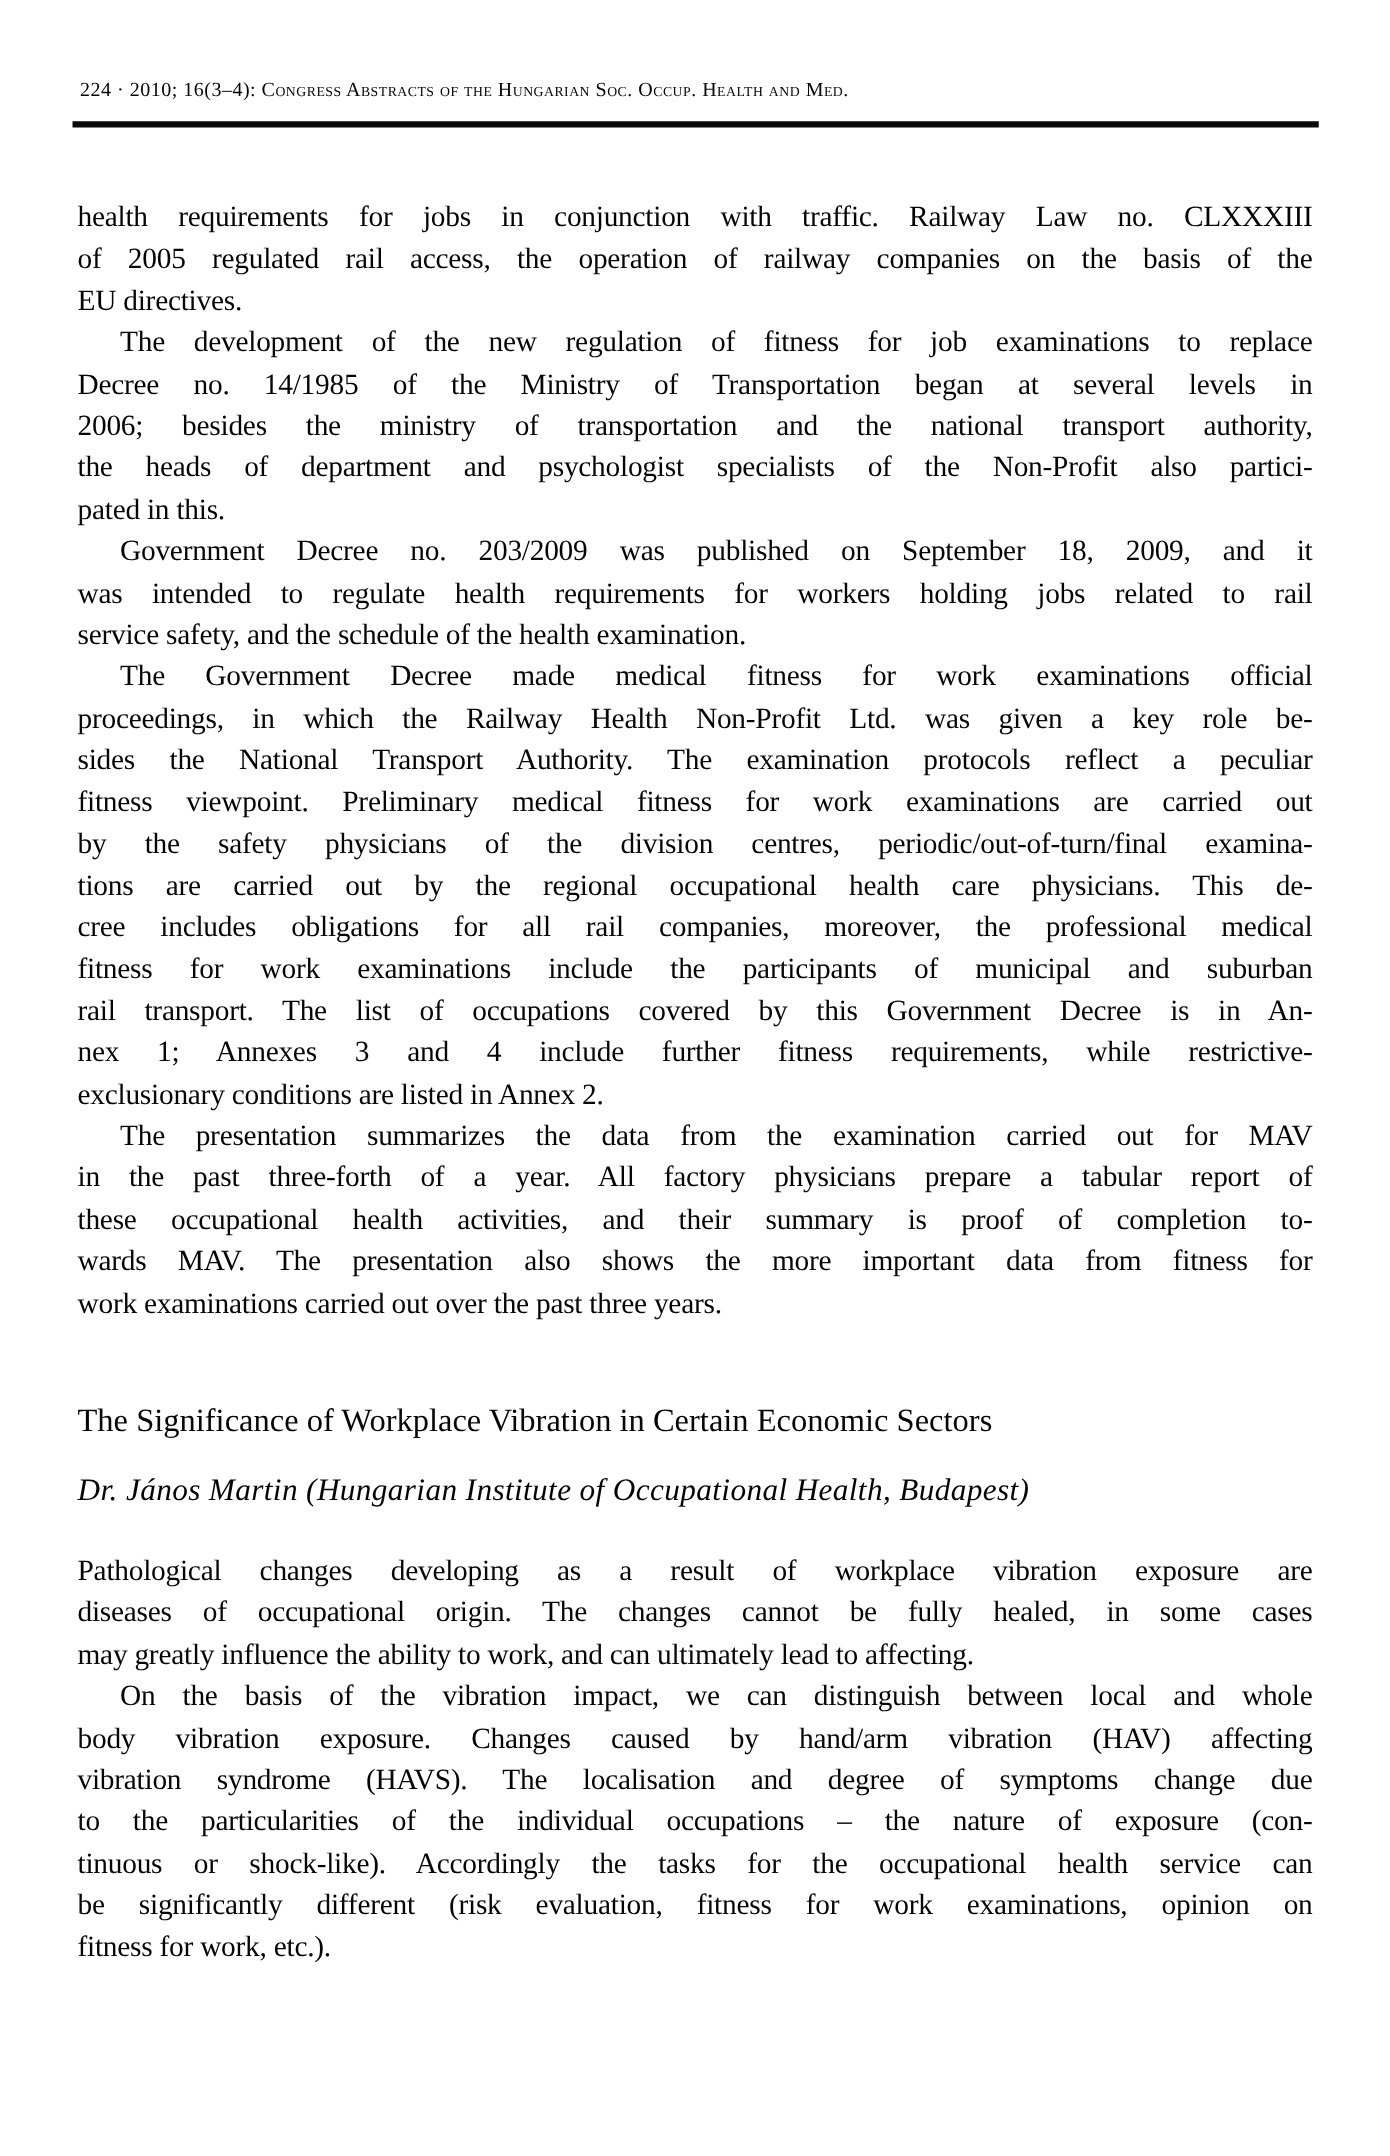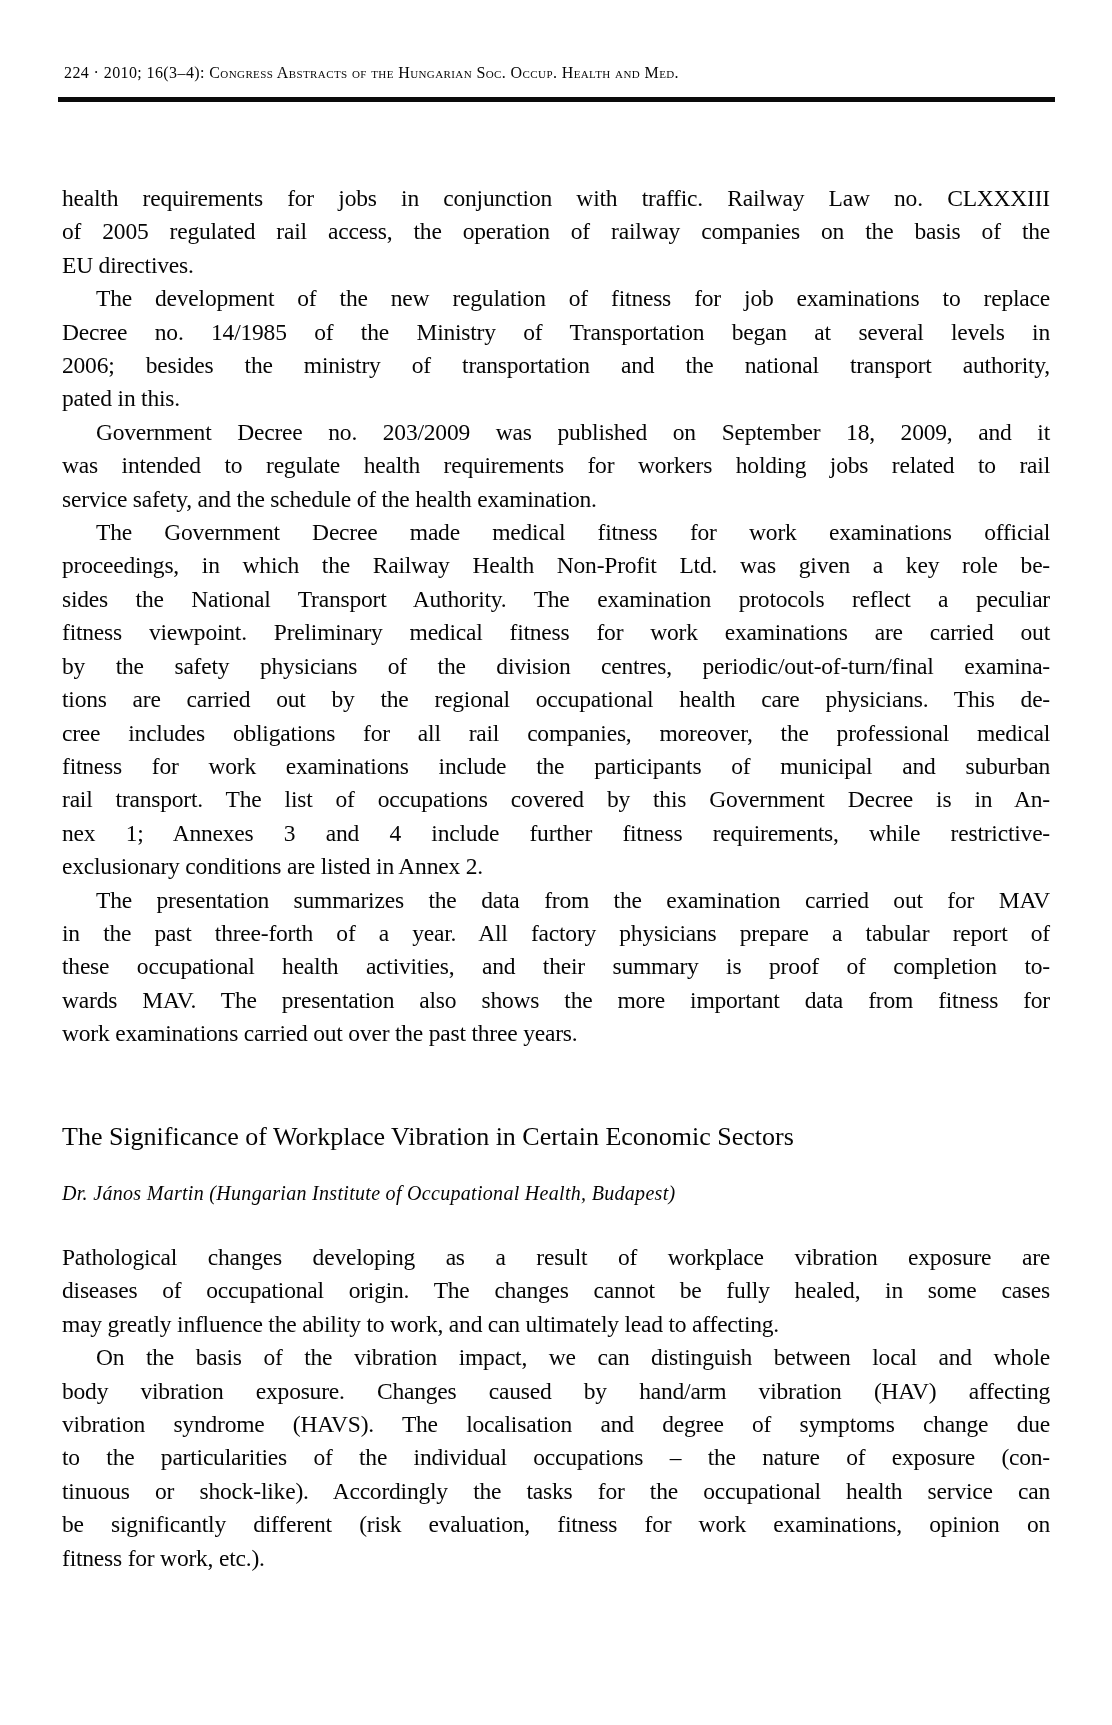--- a/index.html
+++ b/index.html
@@ -40,21 +40,21 @@
   }
   .textcol {
     position: absolute;
     left: 62px;
     width: 988px;
     font-size: 23.5px;
     line-height: 33.4px;
     letter-spacing: -0.2px;
     color: #050505;
   }
-  .textcol.sec1 { top: 158px; margin-top: 24px; }
+  .textcol.sec1 { top: 158px; }
   .textcol.sec2 { top: 1241px; }
   .line {
     text-align: justify;
     text-align-last: justify;
   }
   .line.last {
     text-align-last: left;
   }
   .line.indent {
     text-indent: 34px;
@@ -67,21 +67,21 @@
     font-size: 26px;
     font-weight: normal;
     line-height: 32px;
     color: #050505;
   }
   .abstract-author {
     position: absolute;
     left: 62px;
     top: 1177px;
     width: 988px;
-    font-size: 20px;
+    font-size: 25px;
     font-style: italic;
     line-height: 32px;
     letter-spacing: 0.3px;
     color: #050505;
   }
 </style>
 </head>
 <body>
 
 <div class="page">
@@ -92,20 +92,21 @@
 
   <div class="header-rule"></div>
 
   <div class="textcol sec1" id="sec1">
       <div class="line">health requirements for jobs in conjunction with traffic. Railway Law no. CLXXXIII</div>
       <div class="line">of 2005 regulated rail access, the operation of railway companies on the basis of the</div>
       <div class="line last">EU directives.</div>
       <div class="line indent">The development of the new regulation of fitness for job examinations to replace</div>
       <div class="line">Decree no. 14/1985 of the Ministry of Transportation began at several levels in</div>
       <div class="line">2006; besides the ministry of transportation and the national transport authority,</div>
+      <div class="line">the heads of department and psychologist specialists of the Non-Profit also partici-</div>
       <div class="line last">pated in this.</div>
       <div class="line indent">Government Decree no. 203/2009 was published on September 18, 2009, and it</div>
       <div class="line">was intended to regulate health requirements for workers holding jobs related to rail</div>
       <div class="line last">service safety, and the schedule of the health examination.</div>
       <div class="line indent">The Government Decree made medical fitness for work examinations official</div>
       <div class="line">proceedings, in which the Railway Health Non-Profit Ltd. was given a key role be-</div>
       <div class="line">sides the National Transport Authority. The examination protocols reflect a peculiar</div>
       <div class="line">fitness viewpoint. Preliminary medical fitness for work examinations are carried out</div>
       <div class="line">by the safety physicians of the division centres, periodic/out-of-turn/final examina-</div>
       <div class="line">tions are carried out by the regional occupational health care physicians. This de-</div>

